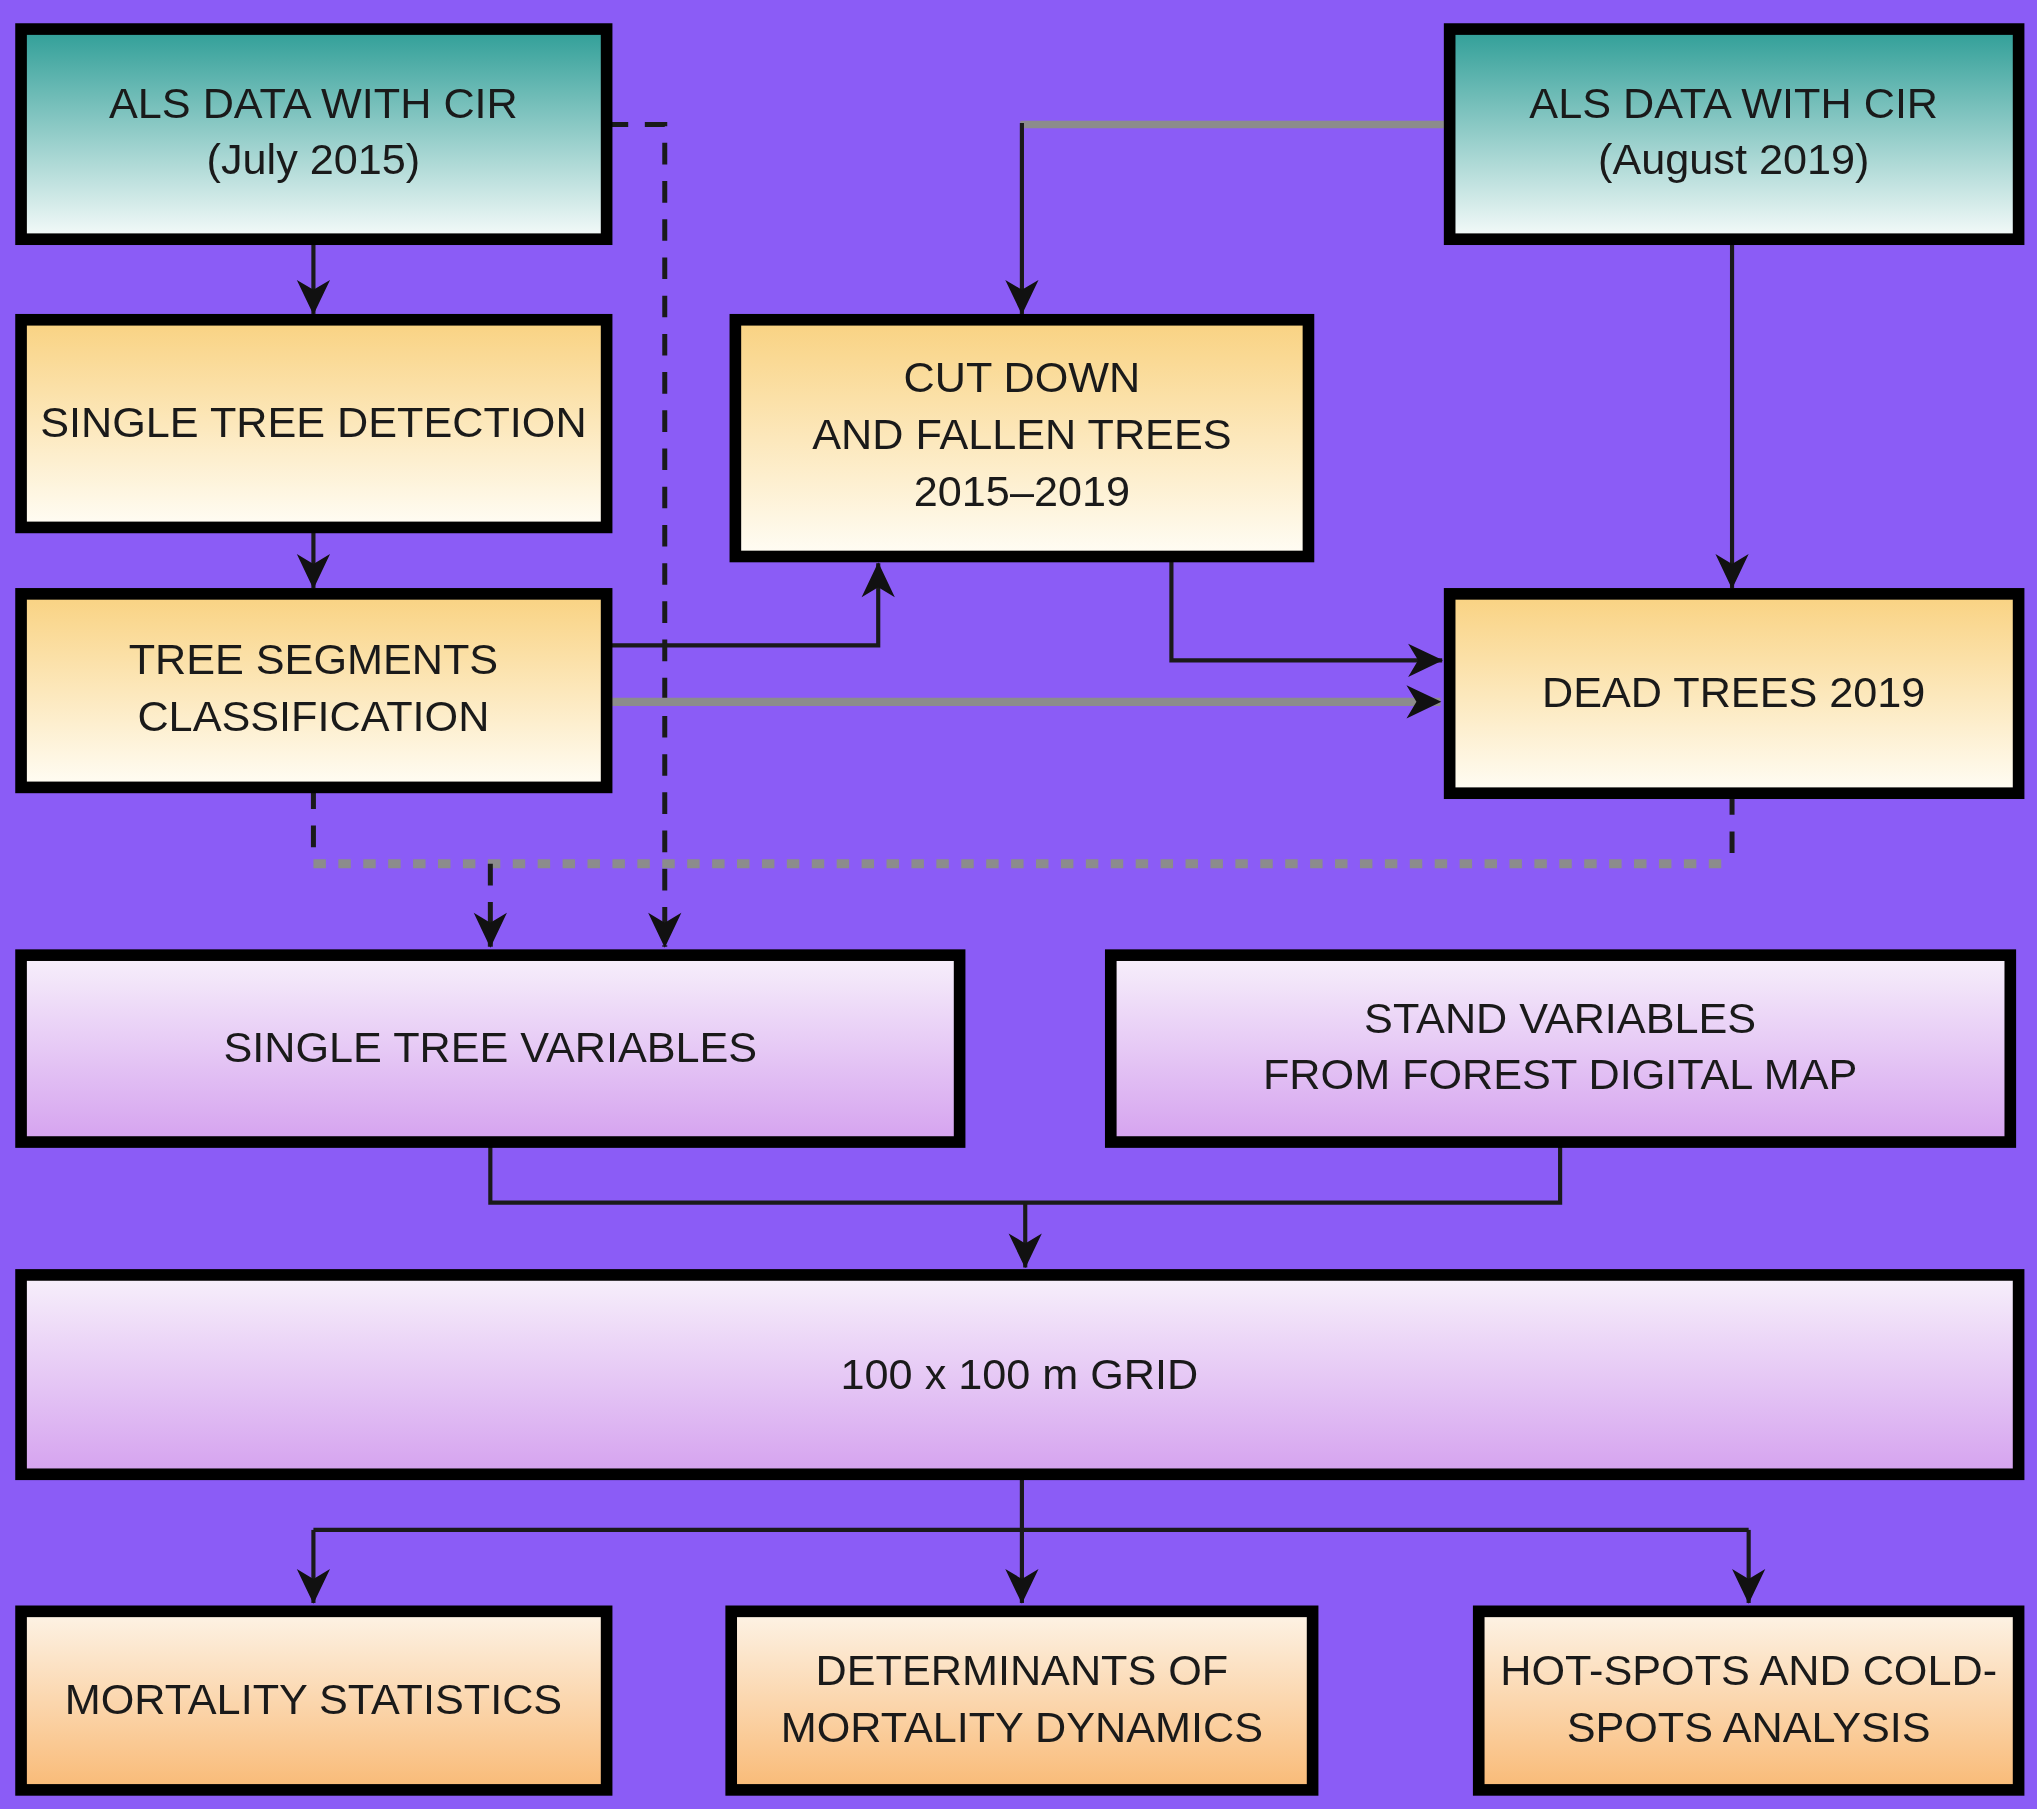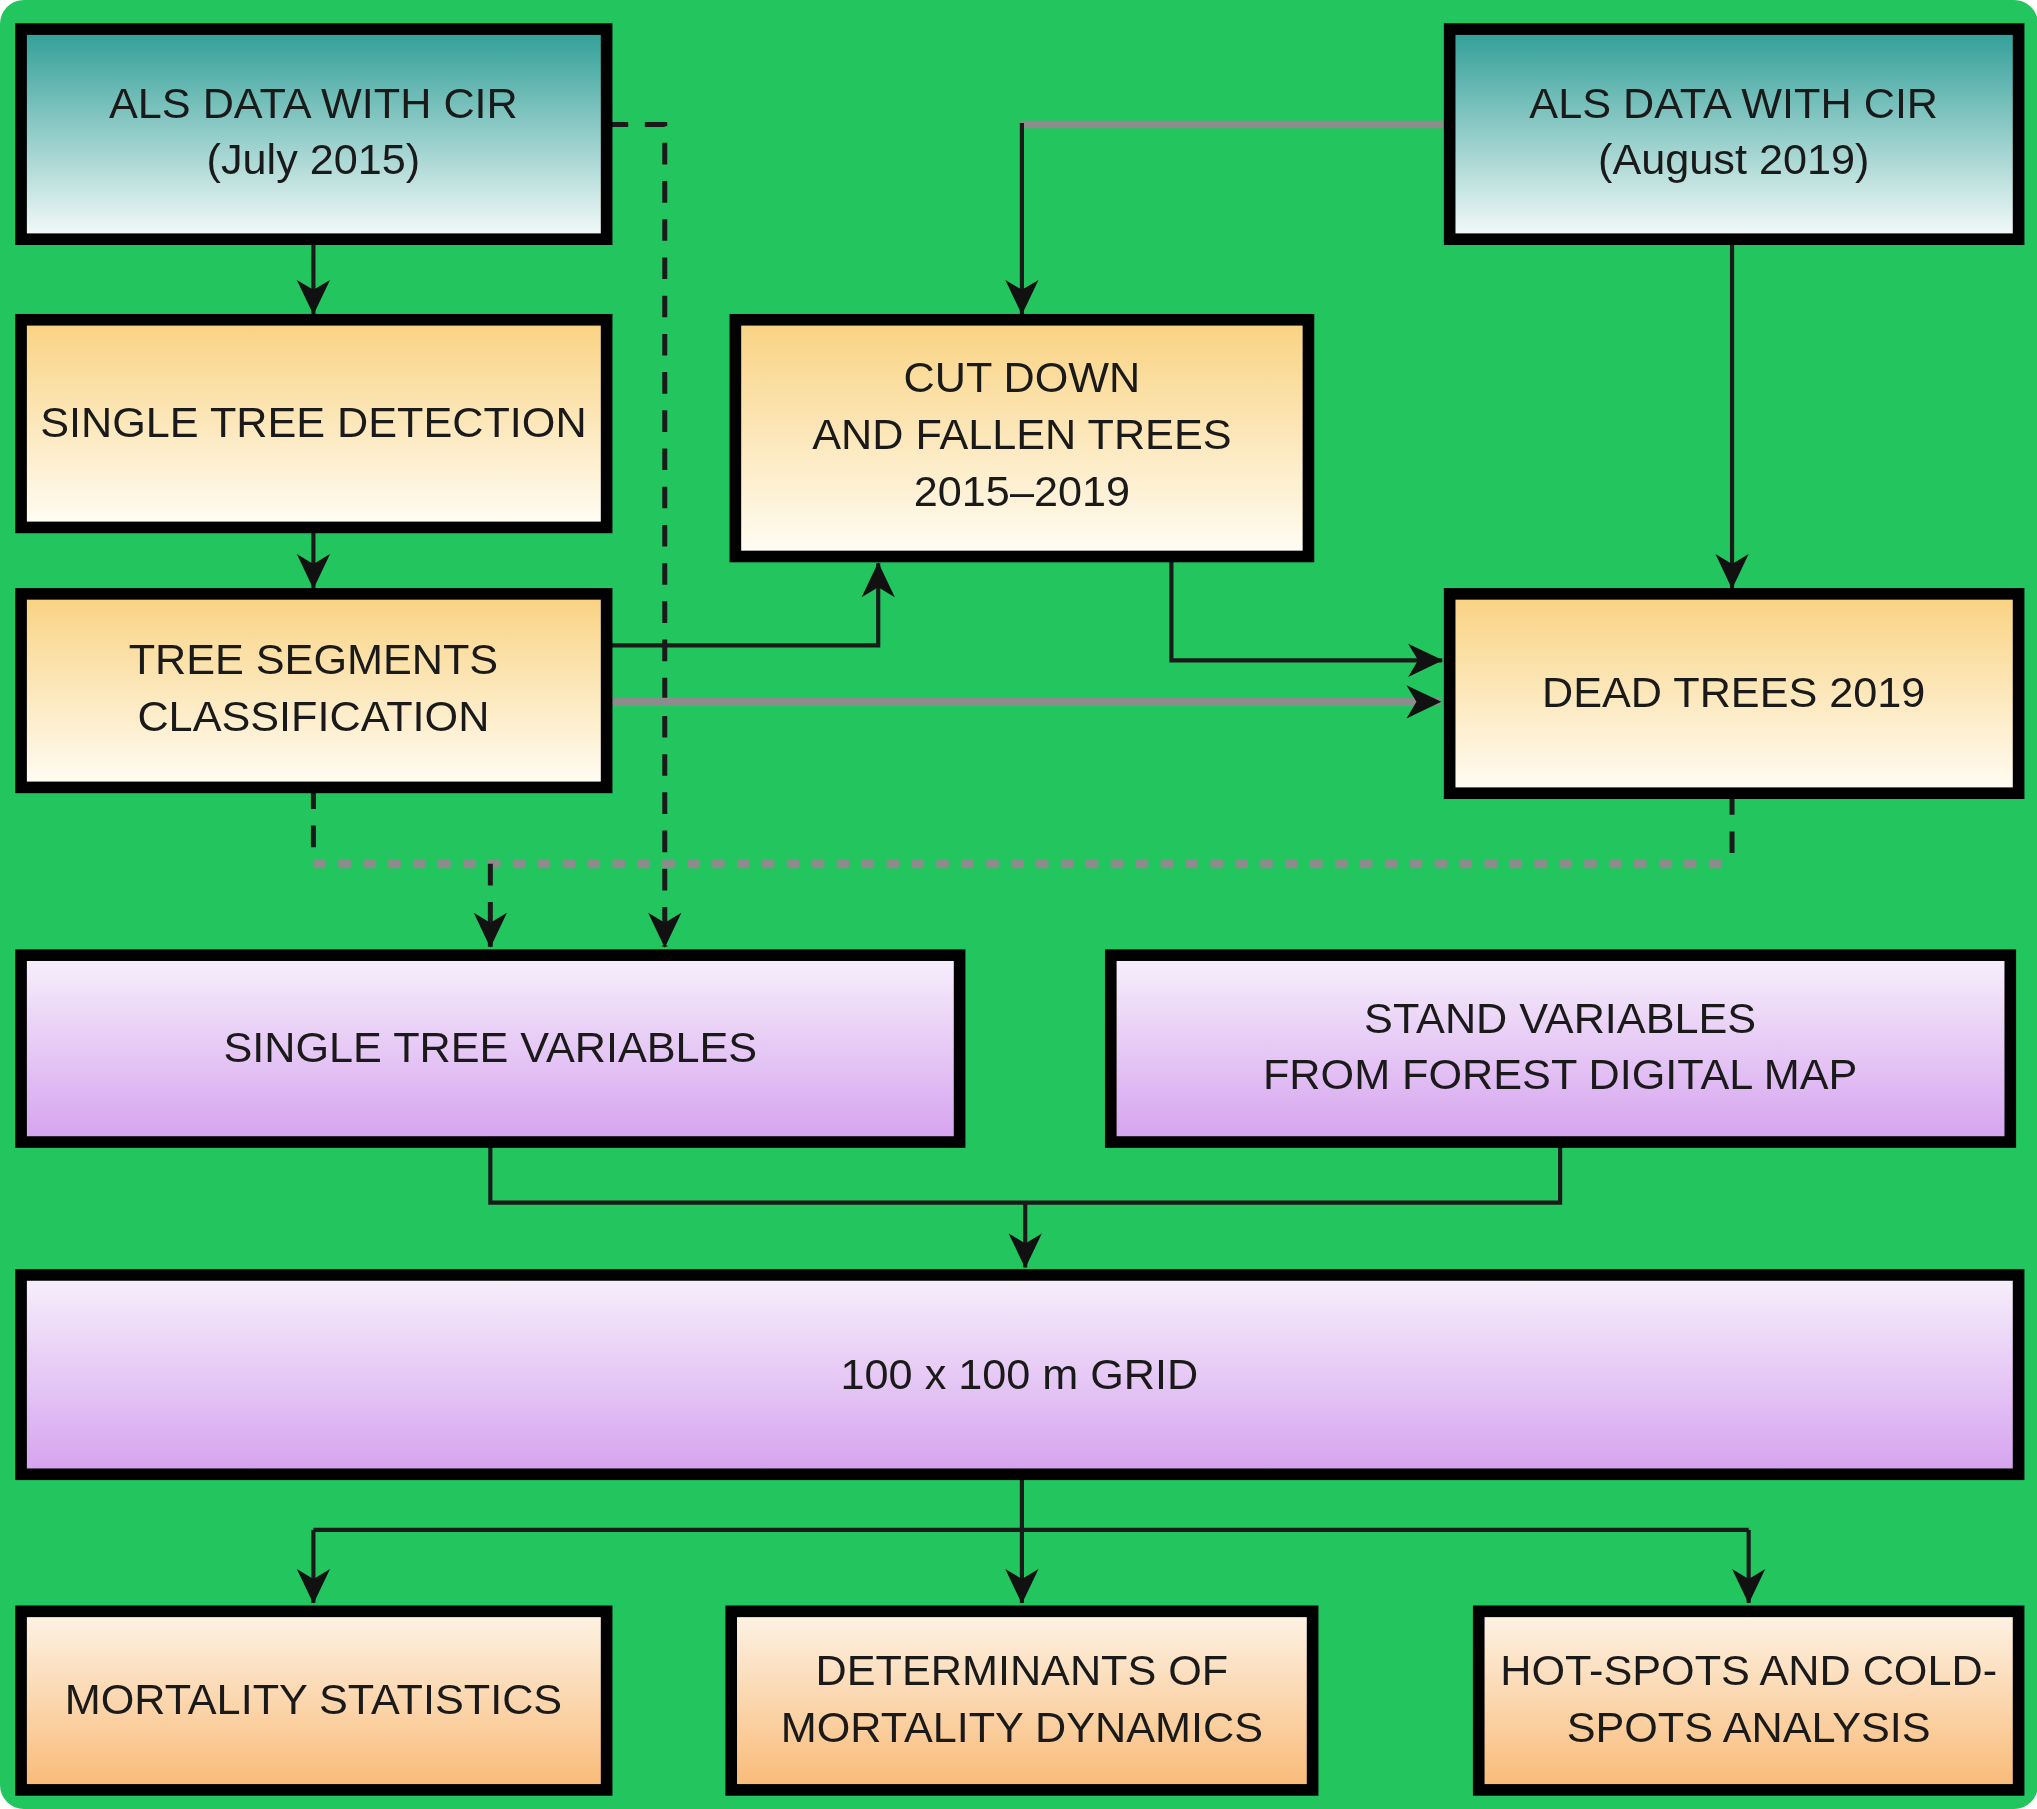--- a/index.html
+++ b/index.html
@@ -3,23 +3,22 @@
 <meta charset="utf-8">
 <style>
   html, body {
     margin: 0;
     padding: 0;
     background: #ffffff;
   }
   .stage {
     width: 2038px;
     height: 1809px;
-    background: #22c55e;
+    background: #8b5cf6;
     position: relative;
-    border-radius: 24px;
   }
   svg.diagram {
     display: block;
     width: 2038px;
     height: 1809px;
   }
   text.box-label {
     font-family: "Liberation Sans", "DejaVu Sans", sans-serif;
     font-size: 52px;
     text-anchor: middle;

